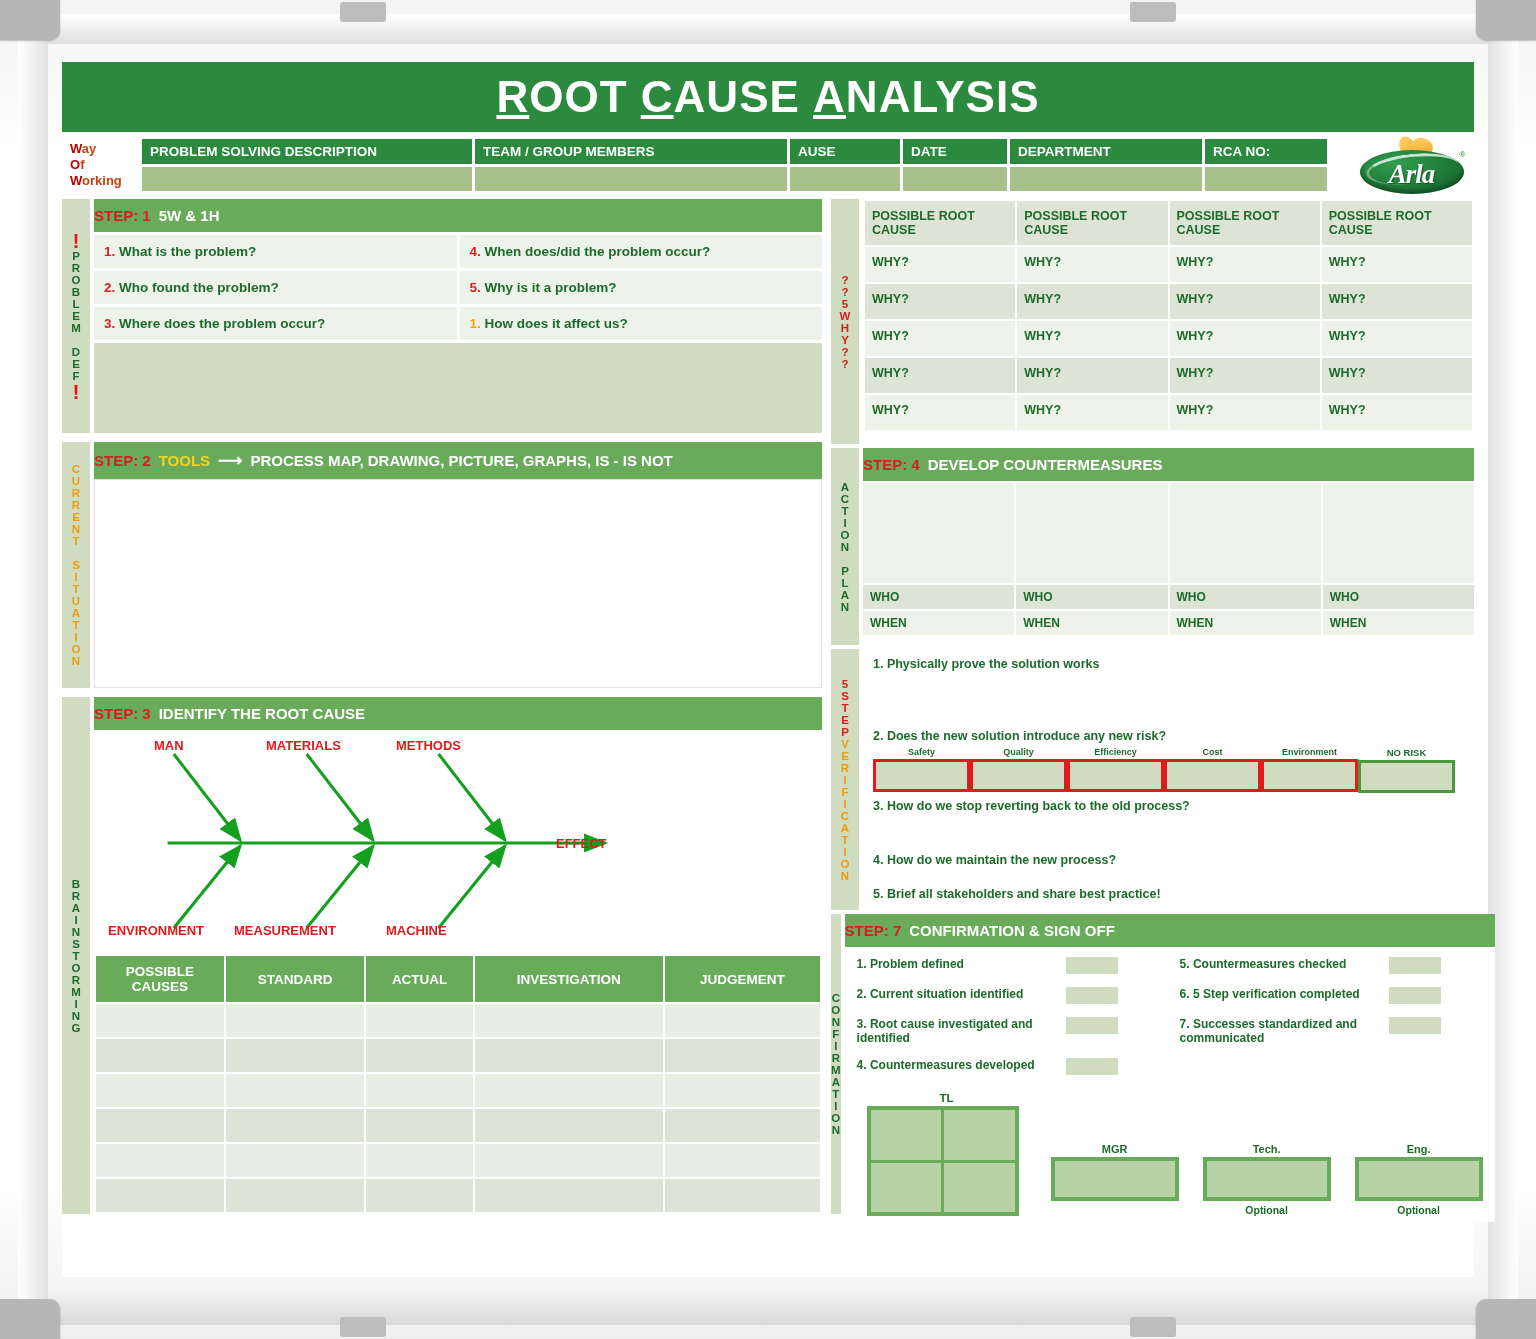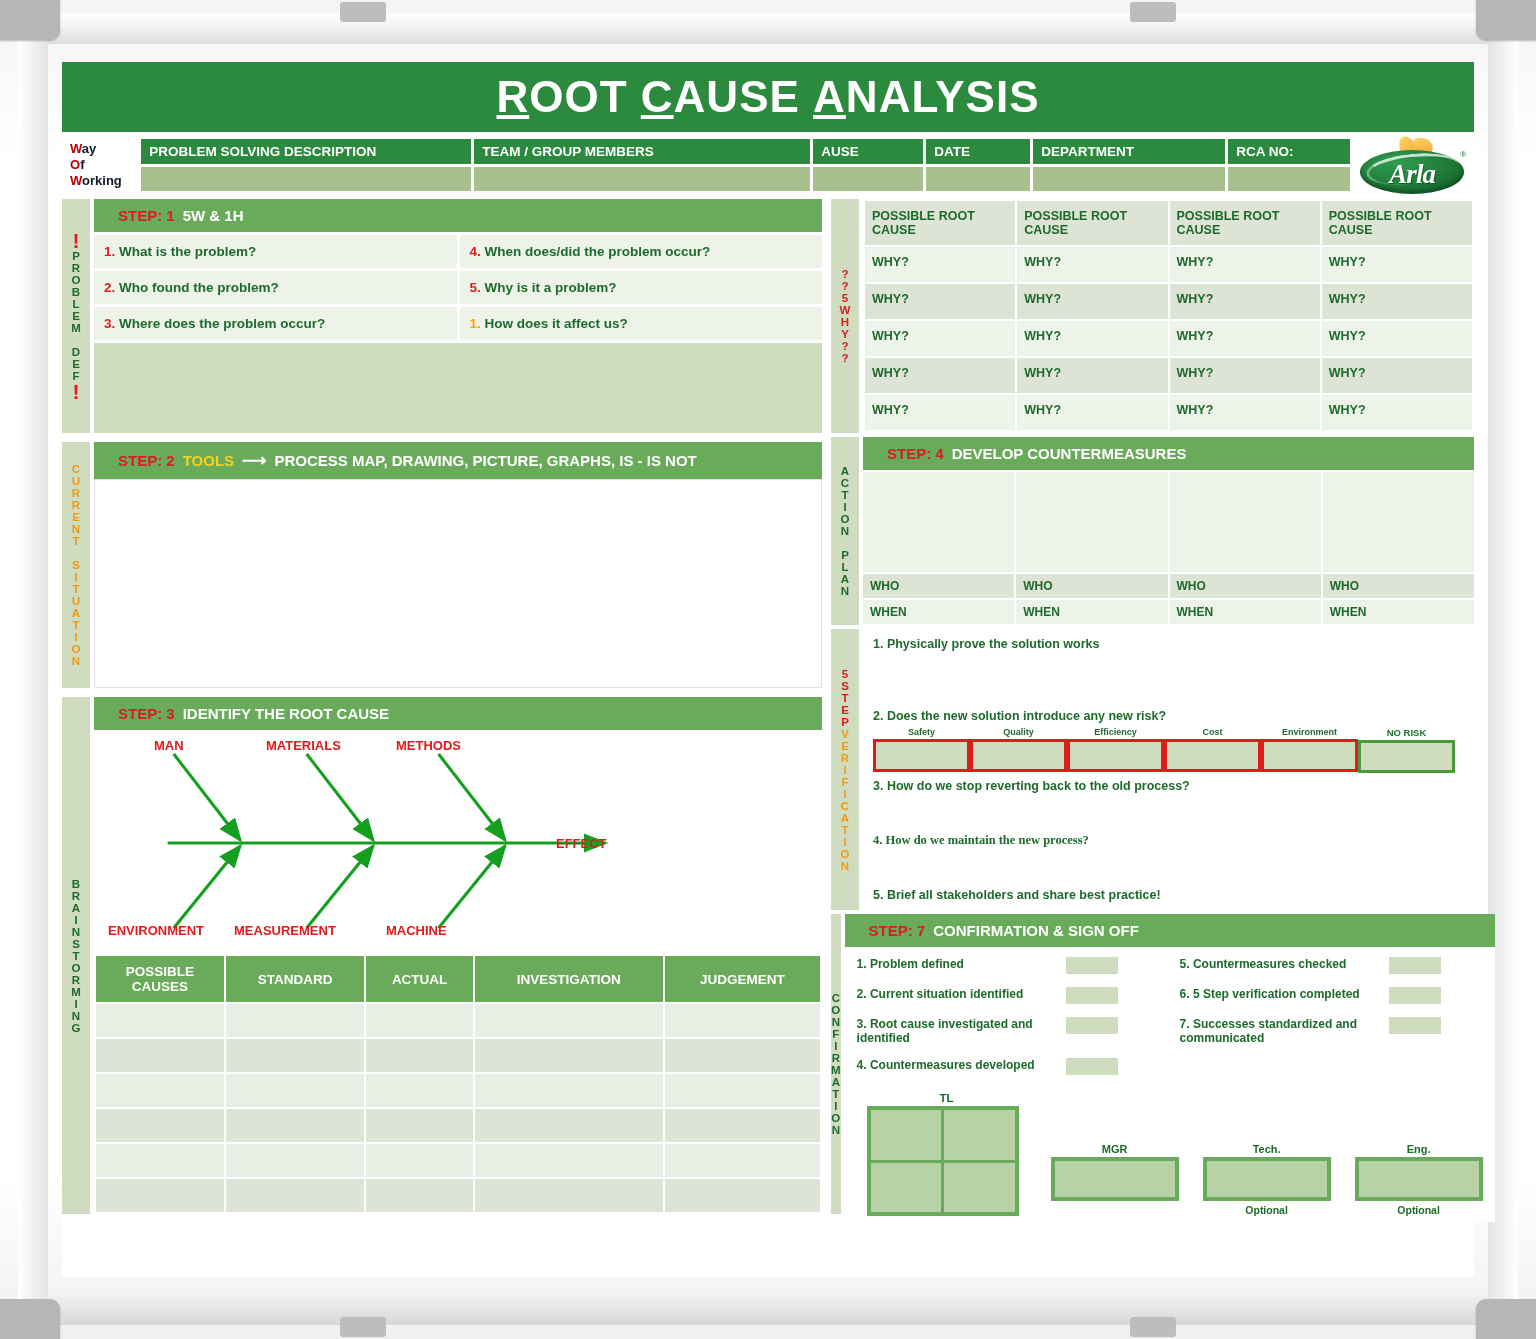--- a/index.html
+++ b/index.html
@@ -48,21 +48,21 @@
     font-size:44px; font-weight:bold; letter-spacing:1px;
   }
   .titlebar .u{ text-decoration:underline; }
 
   
   .inforow{ display:flex; margin-top:7px; height:52px; }
   .wow{
     width:80px; color:#c00000; font-size:13px; font-weight:bold; line-height:16px;
     display:flex; flex-direction:column; justify-content:center; padding-left:8px;
   }
-  .wow span i{ color:#0f172a; font-style:normal; }
+  .wow span i{ color:#c2410c; font-style:normal; }
   .infocols{ flex:1; display:flex; gap:3px; }
   .infocol{ display:flex; flex-direction:column; gap:3px; }
   .infocol .h{
     background:#2b8a3e; color:#fff; font-size:13.5px; font-weight:bold;
     padding:5px 8px; height:25px; display:flex; align-items:center;
   }
   .infocol .v{ background:#a8c08c; flex:1; min-height:22px; }
   .logowrap{ width:125px; display:flex; align-items:center; justify-content:center; }
 
   
@@ -105,21 +105,21 @@
     align-items:center; justify-content:center; gap:1px; padding:4px 0;
   }
   .vtab .ch{ font-size:11.5px; font-weight:bold; line-height:12px; }
   .vtab .bang{ color:#e01b1b; font-size:21px; font-weight:bold; line-height:17px; }
   .g-dark{ color:#1d6b2b; }
   .g-org { color:#ee9b12; }
   .g-red { color:#d62020; }
 
   .stepbar{
     background:#6aab5b; color:#fff; font-size:15px; font-weight:bold;
-    padding:8px 24px; display:flex; align-items:center; gap:8px;
+    padding:8px 0; display:flex; align-items:center; gap:8px;
   }
   .stepbar .num{ color:#d81f1f; }
   .stepbar .tools{ color:#f5d020; }
   .stepbar .arrow{ color:#fff; font-size:17px; }
 
   
   .sec{ display:flex; }
   .sec .body{ flex:1; }
   .qgrid{ display:flex; flex-direction:column; }
   .qrow{ display:flex; gap:3px; margin-top:3px;justify-content:center; }
@@ -226,21 +226,21 @@
     <div class="wow">
       <span><span>W</span><i>ay</i></span>
       <span><span>O</span><i>f</i></span>
       <span><span>W</span><i>orking</i></span>
     </div>
     <div class="infocols" id="infocols">
         <div class="infocol" style="width: 330px;">
           <div class="h">PROBLEM SOLVING DESCRIPTION</div>
           <div class="v"></div>
         </div>
-        <div class="infocol" style="width: 336px;">
+        <div class="infocol" style="width: 312px;">
           <div class="h">TEAM / GROUP MEMBERS</div>
           <div class="v"></div>
         </div>
         <div class="infocol" style="width: 110px;">
           <div class="h">AUSE</div>
           <div class="v"></div>
         </div>
         <div class="infocol" style="width: 104px;">
           <div class="h">DATE</div>
           <div class="v"></div>
@@ -605,21 +605,21 @@
                 <div class="risk">
                   <div class="cap">Environment</div>
                   <div class="bx"></div>
                 </div>
                 <div class="risk norisk">
                   <div class="cap">NO RISK</div>
                   <div class="bx"></div>
                 </div>
               </div>
             <div class="vq" style="margin-top:6px;margin-bottom:40px;">3. How do we stop reverting back to the old process?</div>
-            <div class="vq" style="margin-bottom:40px;font-family:Liberation Serif, serif;">4. How  do we maintain the new process?</div>
+            <div class="vq" style="margin-bottom:20px;">4. How  do we maintain the new process?</div>
             <div class="vq">5. Brief all stakeholders and share best practice!</div>
           </div>
         </div>
       </div>
 
       <div class="sec" style="height:300px;margin-top:4px;">
         <div class="vtab">
           <div id="vtab-conf" style="display:flex;flex-direction:column;align-items:center;">
               <span class="ch g-dark">C</span>
               <span class="ch g-dark">O</span>

